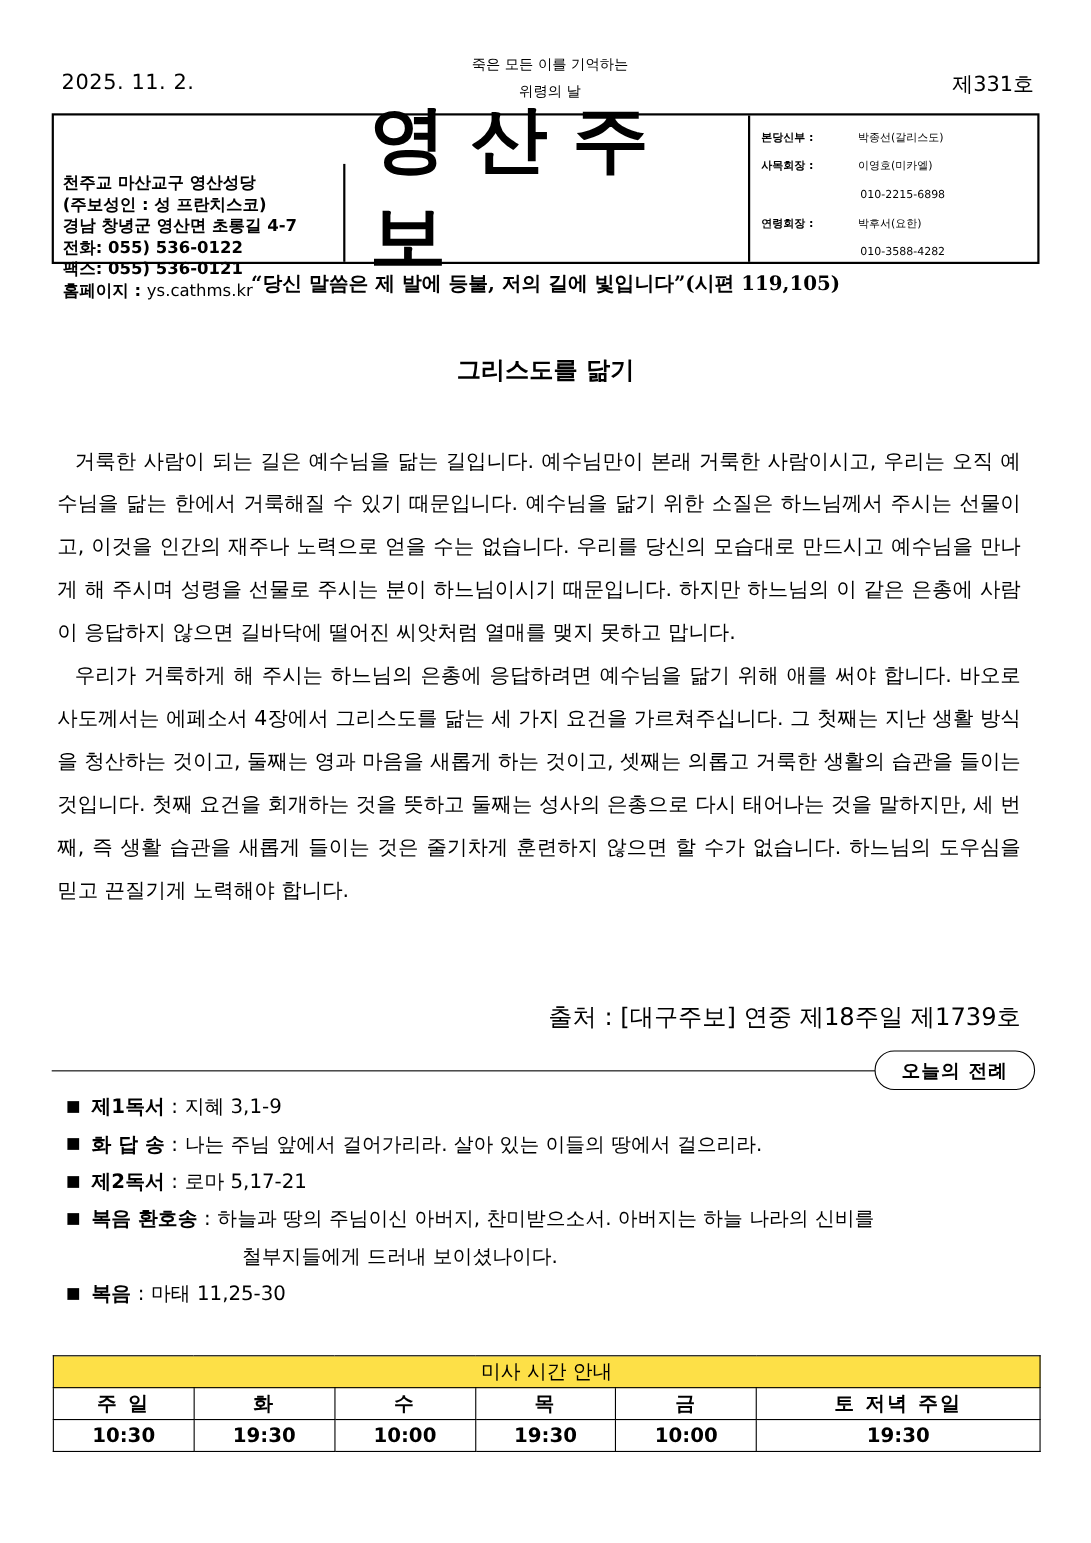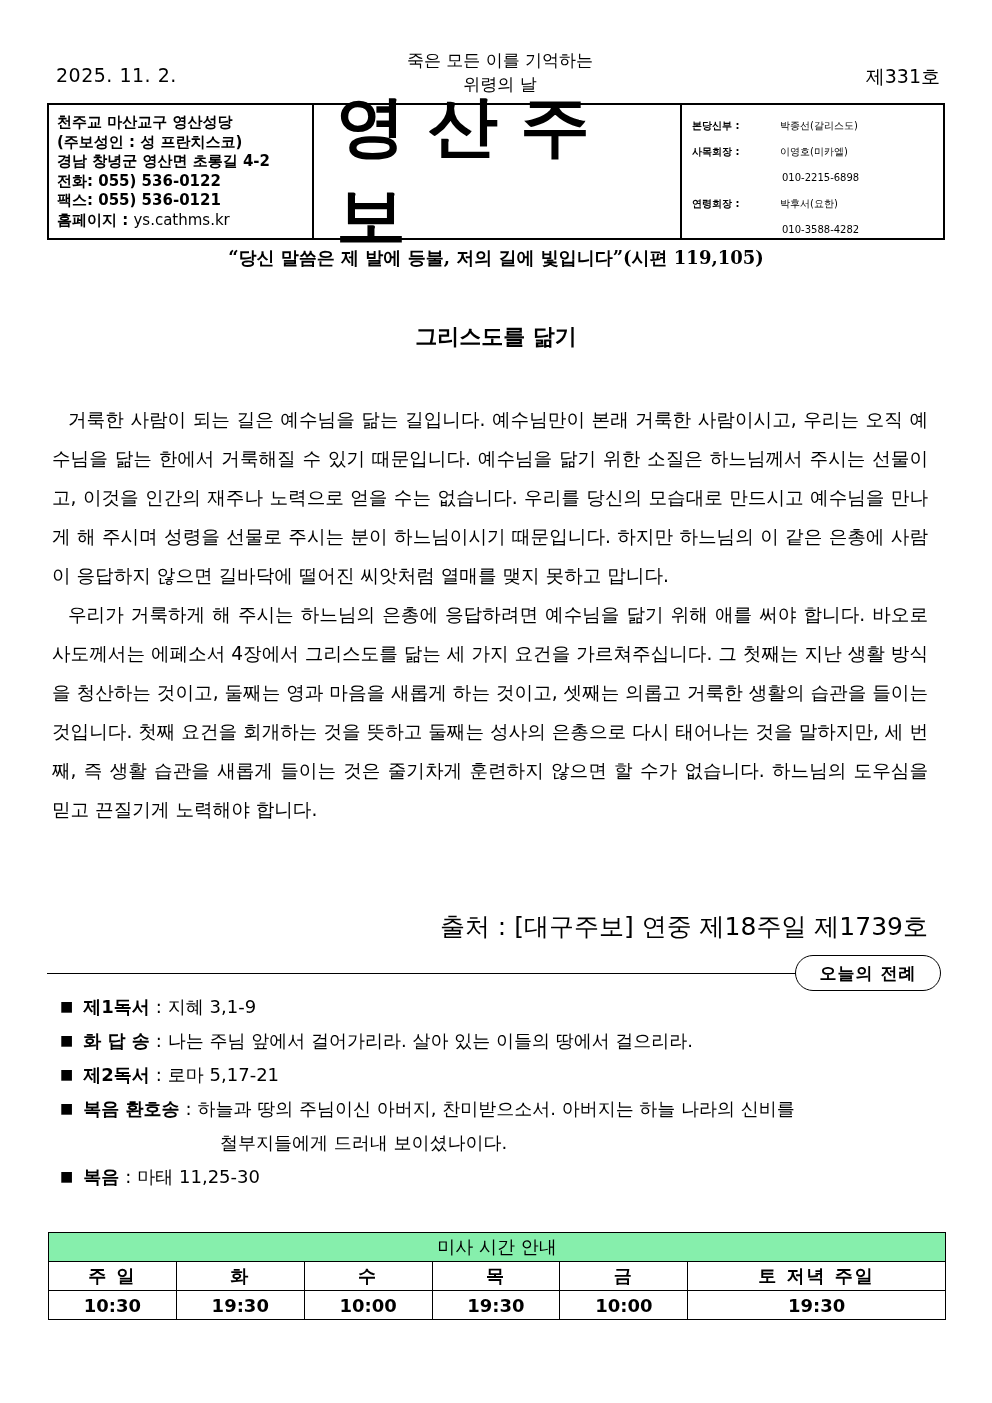--- a/index.html
+++ b/index.html
@@ -4,31 +4,31 @@
 <style>
   html, body { margin: 0; padding: 0; background: #ffffff; }
   body {
     width: 992px; height: 1403px; position: relative; overflow: hidden;
     font-family: "DejaVu Sans", "Liberation Sans", sans-serif; color: #000;
   }
   .abs { position: absolute; }
 
   
   .top-date { left: 56px; top: 64px; font-size: 19px; letter-spacing: 0.5px; }
-  .top-title { left: 300px; width: 400px; top: 48px; text-align: center; font-size: 17px; line-height: 24px; }
+  .top-title { left: 300px; width: 400px; top: 48px; text-align: center; font-size: 13px; line-height: 24px; }
   .top-issue { right: 52px; top: 64px; font-size: 19px; }
 
   
   .masthead {
     left: 47px; top: 103px; width: 898px; height: 137px;
     border: 2px solid #000; box-sizing: border-box; display: flex;
   }
   .mh-left {
     width: 265px; border-right: 2px solid #000; padding: 8px 0 0 8px;
-    font-size: 15px; line-height: 19.5px; font-weight: bold; box-sizing: border-box;
+    font-size: 15px; line-height: 19.5px; font-weight: bold; box-sizing: border-box; margin-top: 44px;
   }
   .mh-left .line { white-space: nowrap; }
   .mh-left .web { font-weight: normal; }
   .mh-center {
     width: 368px; border-right: 2px solid #000; display: flex; align-items: center; 
     box-sizing: border-box;
   }
   .mh-center .brand {
     font-family: "DejaVu Serif", "Liberation Serif", serif;
     font-size: 70px; font-weight: bold; letter-spacing: 22px; padding-left: 22px;
@@ -48,21 +48,21 @@
     font-family: "DejaVu Serif", "Liberation Serif", serif; font-size: 18px; font-weight: bold;
   }
 
   
   .article-title { left: 0; width: 992px; top: 322px; text-align: center; font-size: 22px; font-weight: bold; }
   .article {
     left: 52px; width: 876px; top: 400px; font-size: 18.6px; line-height: 39px;
     text-align: justify; text-align-last: left;
   }
   .article p { margin: 0; text-indent: 16px; }
-  .source { right: 64px; top: 910px; font-size: 25px; }
+  .source { right: 64px; top: 910px; font-size: 22px; }
 
   
   .divider { left: 47px; top: 973px; width: 760px; height: 0; border-top: 1.5px solid #000; }
   .liturgy-badge {
     left: 795px; top: 955px; width: 146px; height: 36px; border: 1.5px solid #000; border-radius: 20px;
     box-sizing: border-box; display: flex; align-items: center; justify-content: center;
     font-size: 17px; font-weight: bold; background: #fff; letter-spacing: 1px; text-align: right;
   }
   .readings { left: 60px; top: 990px; width: 880px; font-size: 18px; line-height: 34px; }
   .reading { display: flex; white-space: nowrap; }
@@ -71,39 +71,39 @@
   .reading .sep { margin: 0 6px; }
   .reading.cont { padding-left: 160px; }
 
   
   .mass-table {
     left: 48px; top: 1232px; width: 898px; border-collapse: collapse; font-size: 18px;
   }
   .mass-table td, .mass-table th {
     border: 1.2px solid #000; text-align: center; padding: 0; height: 28px; font-weight: normal;
   }
-  .mass-table .cap { background: #86efac; height: 28px; font-size: 18px; }
+  .mass-table .cap { background: #fde047; height: 28px; font-size: 18px; }
   .mass-table .day { font-weight: bold; letter-spacing: 2px; }
   .mass-table .time { font-weight: bold; margin-left: 20px; }
 </style>
 </head>
 <body>
 
 <div class="abs top-date">2025. 11. 2.</div>
 <div class="abs top-title">
   <div>죽은 모든 이를 기억하는</div>
   <div>위령의 날</div>
 </div>
 <div class="abs top-issue">제331호</div>
 
 <div class="abs masthead">
   <div class="mh-left">
     <div class="line">천주교 마산교구 영산성당</div>
     <div class="line">(주보성인 : 성 프란치스코)</div>
-    <div class="line">경남 창녕군 영산면 초롱길 4-2</div>
+    <div class="line">경남 창녕군 영산면 초롱길 4-7</div>
     <div class="line">전화: 055) 536-0122</div>
     <div class="line">팩스: 055) 536-0121</div>
     <div class="line"><span>홈페이지 : </span><span class="web">ys.cathms.kr</span></div>
   </div>
   <div class="mh-center">
     <div class="brand">영산주보</div>
   </div>
   <div class="mh-right">
     <div class="row">
       <span class="lbl">본당신부 :</span>

